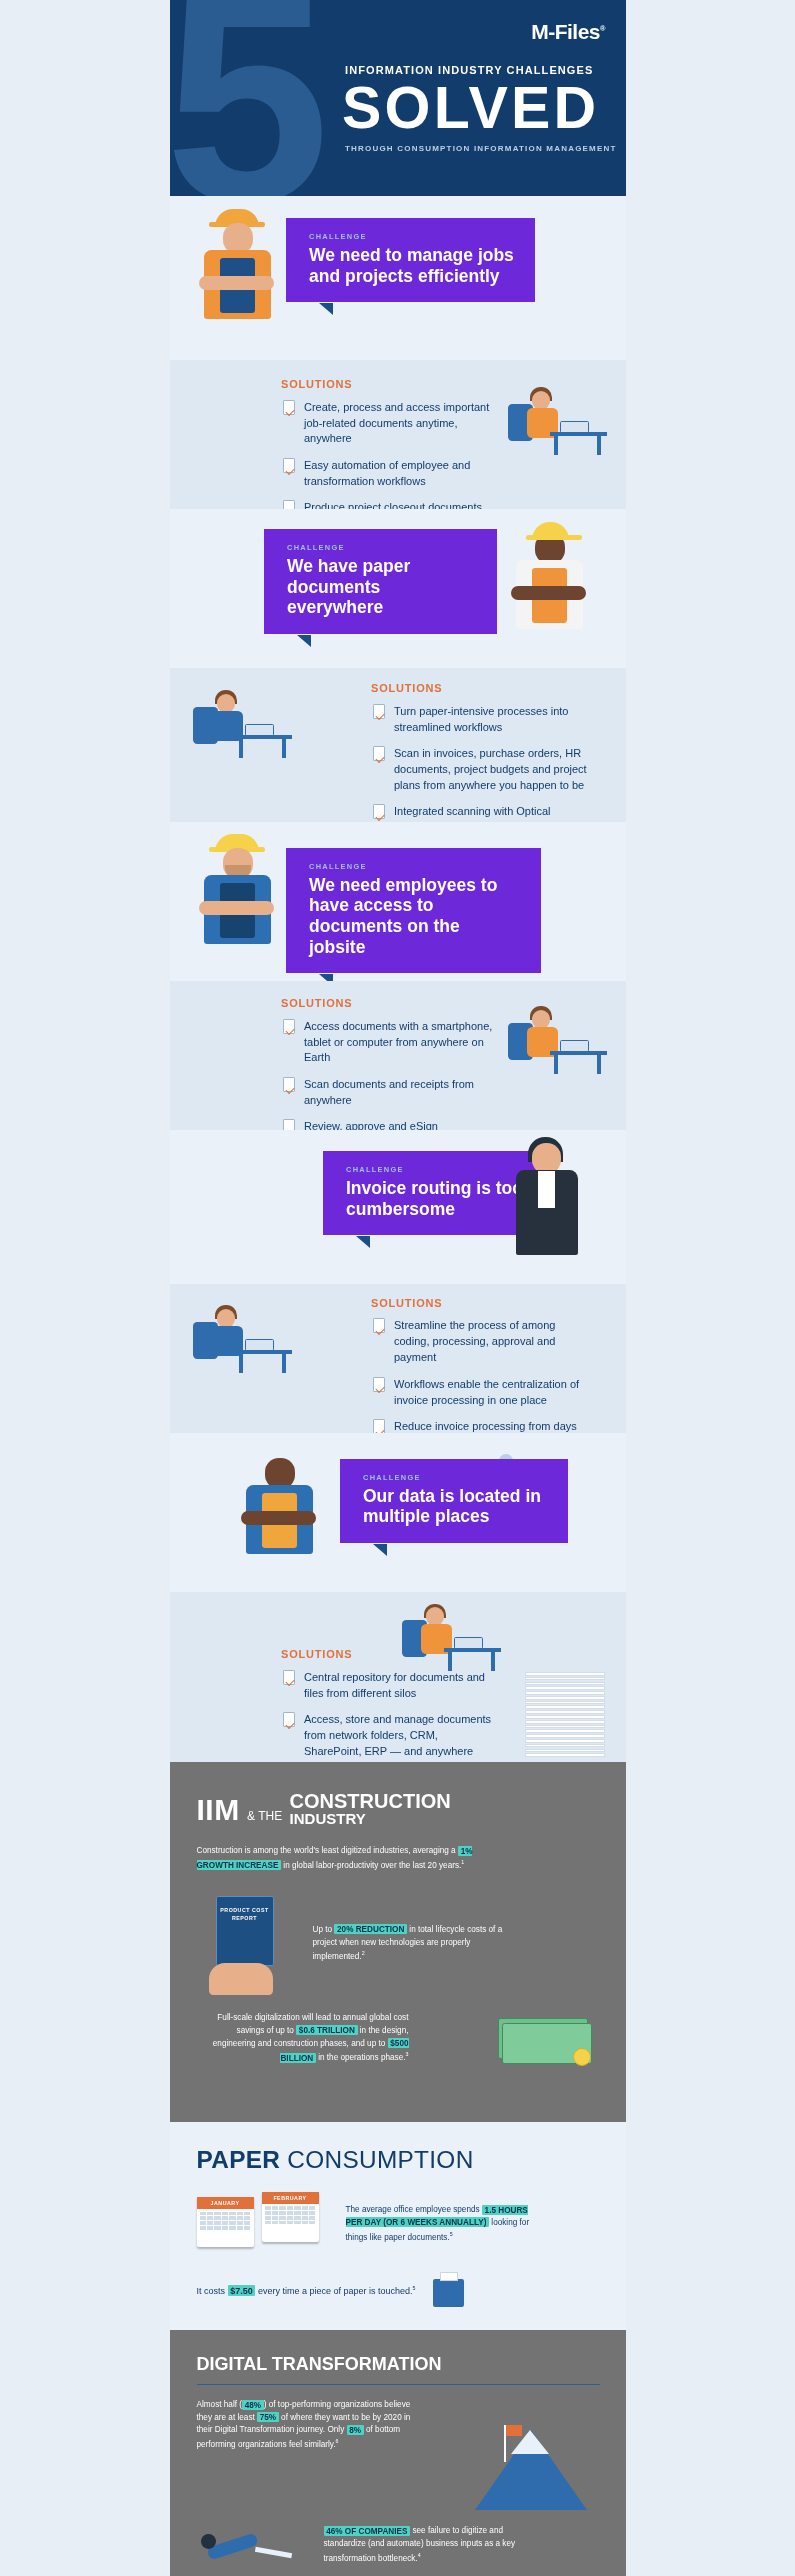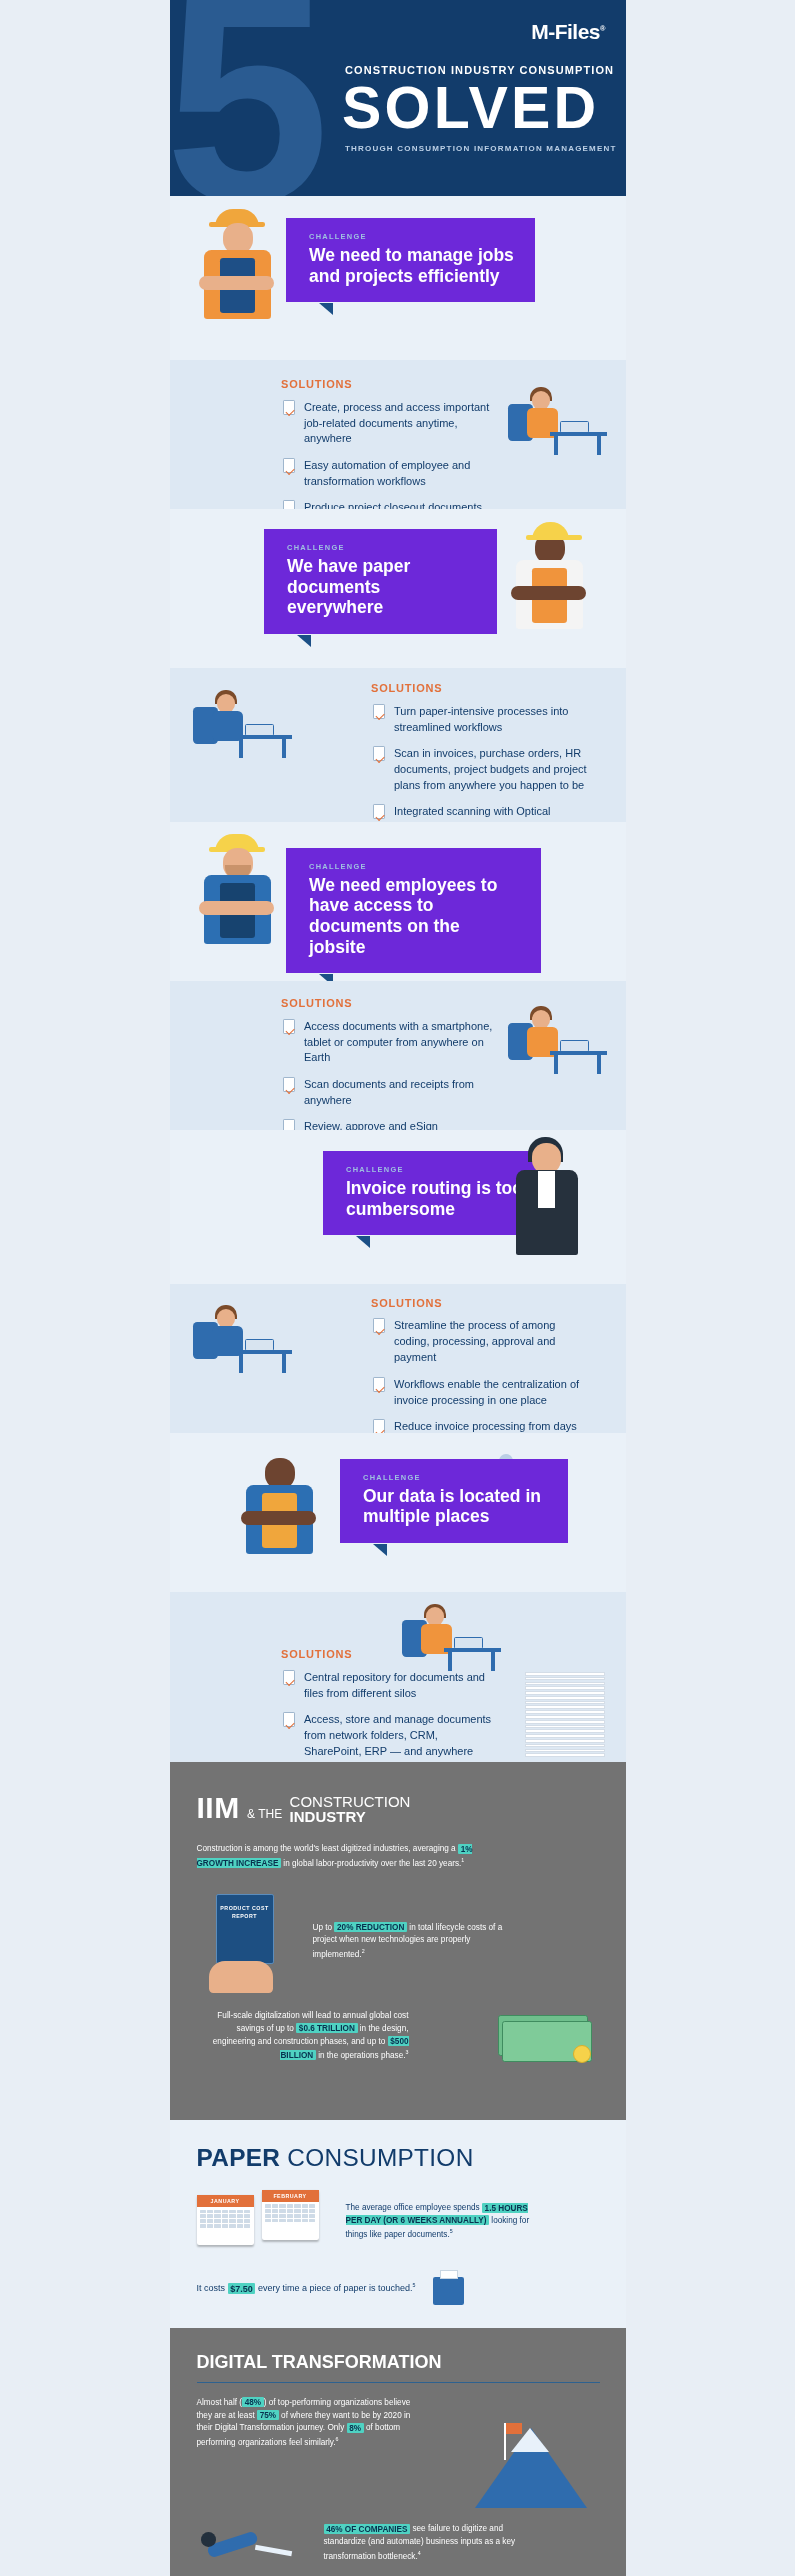--- a/index.html
+++ b/index.html
@@ -218,21 +218,21 @@
 </style>
 </head>
 <body>
 
 <div class="page">
   <div class="col">
 
     <div class="hero">
       <div class="bignum">5</div>
       <div class="logo"><span>M-Files</span><sup>®</sup></div>
-      <div class="kicker">CONSTRUCTION INDUSTRY CONSUMPTION</div>
+      <div class="kicker">INFORMATION INDUSTRY CHALLENGES</div>
       <div class="solved">SOLVED</div>
       <div class="sub">THROUGH CONSUMPTION INFORMATION MANAGEMENT</div>
     </div>
 
     <div class="block bg-lighter" style="height:164px;">
       <div class="person" style="left:22px; top:12.7px;">
         <div class="worker-body">
           <div class="hat"></div>
           <div class="head"></div>
           <div class="torso orange"></div>
@@ -430,21 +430,21 @@
       </div>
     </div>
 
     <div class="dark" style="padding:29px 26.5px 24.4px; min-height:297px;">
       <div style="display:flex; align-items:flex-end; gap:7.4px;">
         <div style="font-size:30px; font-weight:bold; letter-spacing:0.5px;">IIM</div>
         <div style="padding-bottom:4.2px;">
           <span style="font-size:12px;">&amp; THE</span>
         </div>
         <div style="line-height:1.0; padding-bottom:1.1px;">
-          <div style="font-size:15px; font-weight:normal;">CONSTRUCTION</div>
+          <div style="font-size:20px; font-weight:bold;">CONSTRUCTION</div>
           <div style="font-size:15px; font-weight:bold;">INDUSTRY</div>
         </div>
       </div>
 
       <div style="margin-top:18px; width:276px;" class="p-body">
         <span>Construction is among the world's least digitized industries, averaging a </span><span class="hl">1% GROWTH INCREASE</span><span> in global labor-productivity over the last 20 years.</span><sup style="font-size:5.3px;">1</sup>
       </div>
 
       <div style="margin-top:21px; display:flex; gap:15px; align-items:center;">
         <div style="position:relative; width:101px; height:101px;">

